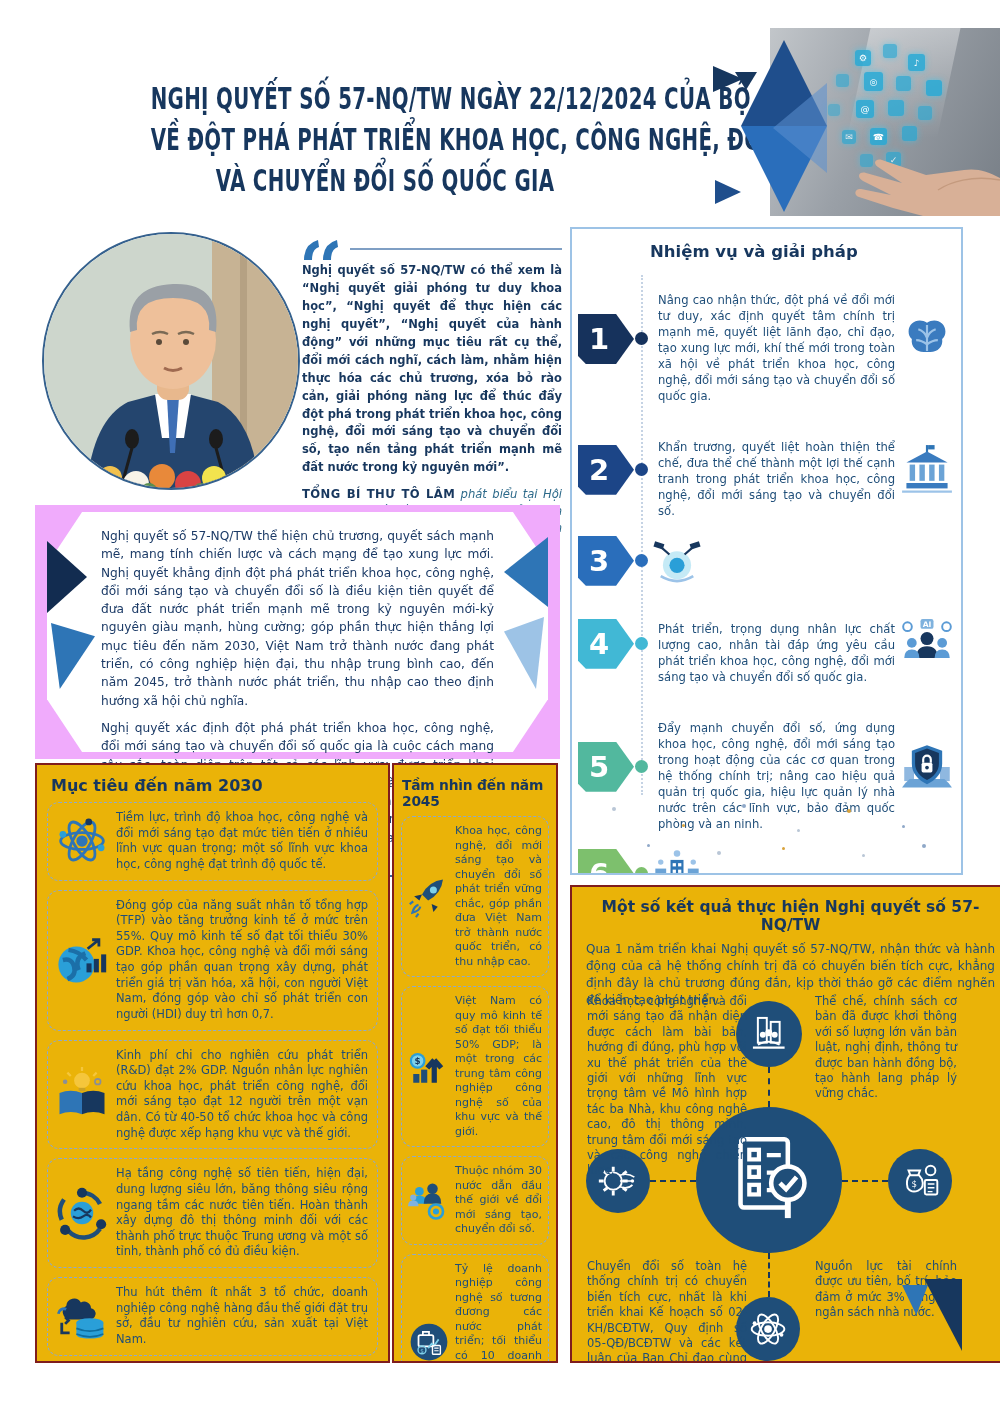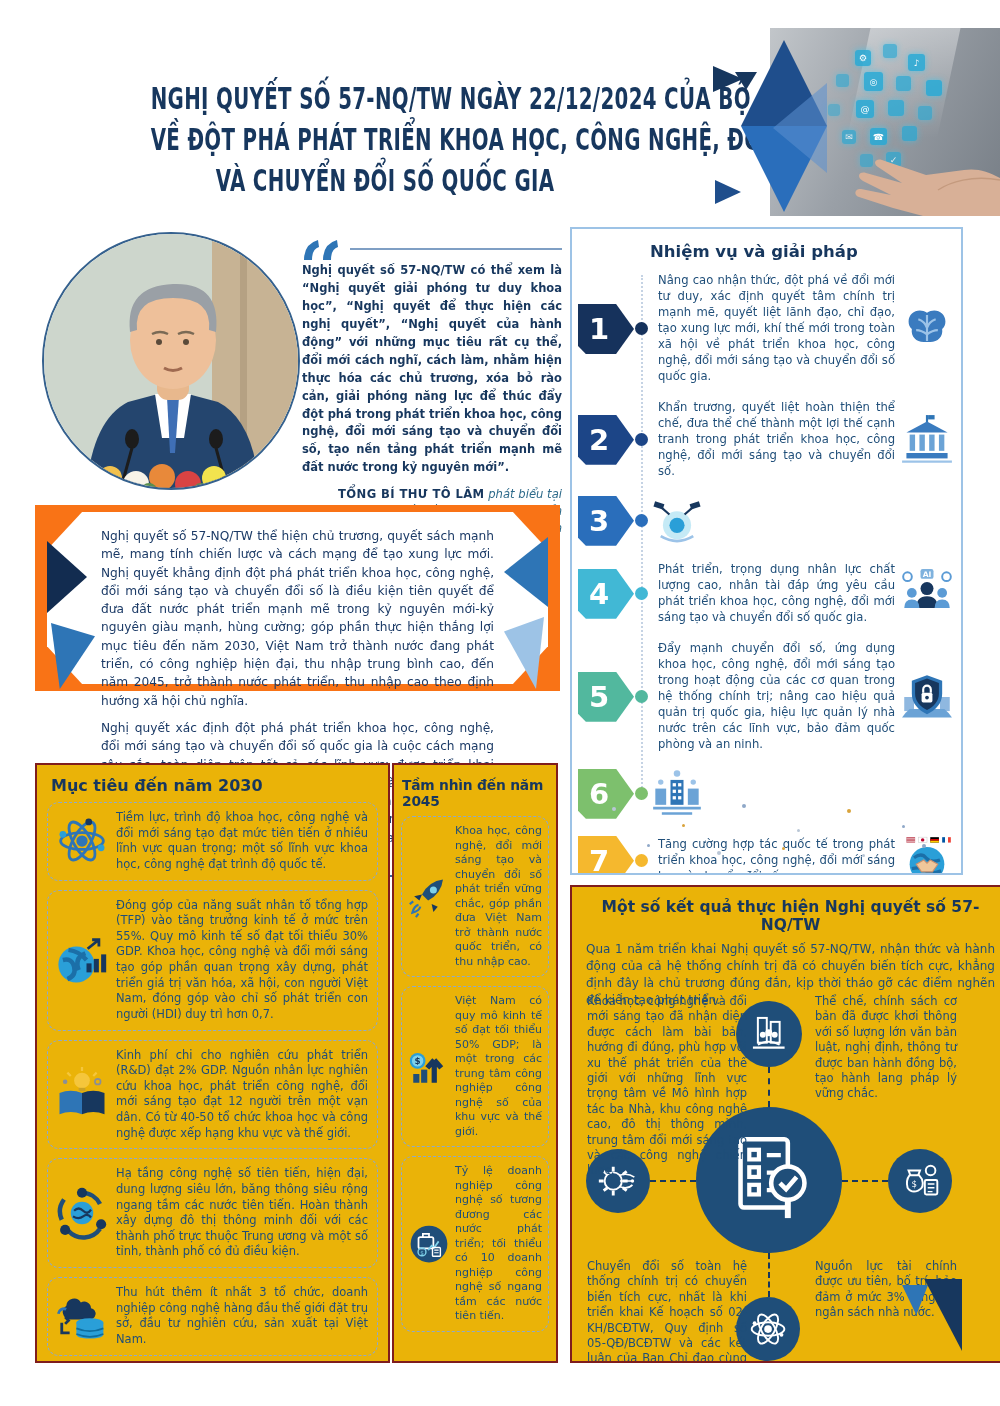--- a/index.html
+++ b/index.html
@@ -19,40 +19,40 @@
   .hero-tris { position:absolute; left:713px; top:28px; width:165px; height:188px; }
   .tri { position:absolute; }
 
   
   .portrait { position:absolute; left:42px; top:232px; width:258px; height:258px; border-radius:50%; overflow:hidden; border:2px solid #35618e; }
   .quote { position:absolute; left:302px; top:236px; width:260px; }
   .qmark-svg { width:40px; height:26px; display:block; }
   .qline { border-top:2px solid #7f9fc4; margin:-14px 0 12px 48px; }
   .qtext { color:#17375e; font-weight:bold; font-size:11.5px; line-height:1.56; text-align:justify; }
   .qattr { margin-top:9px; font-size:11.6px; line-height:1.45; color:#2d6a8a; text-align:justify; }
-  .qattr b { color:#17375e; font-style:normal; letter-spacing:.4px;margin-left:36px; }
+  .qattr b { color:#17375e; font-style:normal; letter-spacing:.4px; }
   .qattr i { font-style:italic; }
 
   
   .tasks { position:absolute; left:570px; top:227px; width:393px; height:648px; background:#fff; border:2px solid #9dc3e6; overflow:hidden; }
   .tasks-title { position:absolute; left:78px; top:13px; font-size:16.5px; font-weight:bold; color:#17375e; }
   .tasks-dotline { position:absolute; left:69px; top:46px; height:520px; border-left:2px dotted #c5d3e4; }
   .tasks-list { position:absolute; left:6px; top:44px; right:8px; }
   .task-row { display:flex; align-items:center; margin-bottom:15px; }
   .chev { flex:0 0 56px; height:50px; clip-path:polygon(0 0,68% 0,100% 50%,68% 100%,14% 100%,0 84%);
           display:flex; align-items:center; justify-content:center; padding-right:14px;
           color:#fff; font-size:29px; font-weight:bold; }
   .dot { flex:0 0 13px; width:13px; height:13px; border-radius:50%; margin:0 3px 0 1px; }
-  .task-text { flex:1; font-size:11.6px; line-height:1.38; color:#1f4e79; text-align:justify; padding:0 6px 0 7px; }
+  .task-text { flex:1; font-size:11.6px; line-height:1.38; color:#1f4e79; text-align:justify; padding:0 6px 0 7px;margin-top:20px; }
   .task-icon { flex:0 0 52px; height:52px; }
   .task-icon svg { width:52px; height:52px; }
   .scatter { position:absolute; border-radius:50%; }
 
   
-  .summary { position:absolute; left:35px; top:505px; width:525px; height:186px; background:#f97316; }
+  .summary { position:absolute; left:35px; top:505px; width:525px; height:254px; background:#f0abfc; }
   .summary-white { position:absolute; inset:7px 12px; background:#fff;
                    clip-path:polygon(7% 0,93% 0,100% 22%,100% 78%,93% 100%,7% 100%,0 78%,0 22%); }
   .summary-text { position:absolute; left:66px; right:66px; top:22px; color:#1b3a66; font-size:12.2px; line-height:1.5; text-align:justify; }
   .summary-text p + p { margin-top:9px; }
   .sum-line { width:300px; border-top:2px solid #39679e; margin:10px auto 0; }
 
   
   .panel { position:absolute; background:#eab308; border:2px solid #7f1d1d; overflow:hidden; }
   .goals   { left:35px;  top:763px; width:355px; height:600px; }
   .vision  { left:392px; top:763px; width:166px; height:600px; }
@@ -450,20 +450,35 @@
             <circle cx="11" cy="17" r="6.5" fill="#7fd1ea"></circle>
             <text x="11" y="21" text-anchor="middle" font-size="10" font-weight="bold" fill="#17375e">$</text>
             <path d="M30 42V16m0 0l-8 9m8-9l8 9" stroke="#17375e" stroke-width="6" fill="none"></path>
             <rect x="6" y="32" width="7" height="10" fill="#1f4e79"></rect>
             <rect x="15" y="27" width="7" height="15" fill="#1f4e79"></rect>
           </svg>
       </div>
       <div class="ibox-text">Việt Nam có quy mô kinh tế số đạt tối thiểu 50% GDP; là một trong các trung tâm công nghiệp công nghệ số của khu vực và thế giới.</div>
     </div>
 
+    <div class="item-box">
+      <div class="ibox-icon">
+        <svg viewBox="0 0 48 48">
+            <circle cx="13" cy="13" r="5" fill="#2a9fd8"></circle>
+            <path d="M4 27q0-9 9-9t9 9z" fill="#2a9fd8"></path>
+            <circle cx="28" cy="10" r="6" fill="#1f4e79"></circle>
+            <path d="M18 27q0-12 10-12t10 12z" fill="#1f4e79"></path>
+            <circle cx="6" cy="20" r="3.5" fill="#7fb2de"></circle>
+            <path d="M0 30q0-7 6-7t6 7z" fill="#7fb2de"></path>
+            <circle cx="32" cy="36" r="8" fill="none" stroke="#2a9fd8" stroke-width="3"></circle>
+            <circle cx="32" cy="36" r="3.5" fill="#2a9fd8"></circle>
+          </svg>
+      </div>
+      <div class="ibox-text">Thuộc nhóm 30 nước dẫn đầu thế giới về đổi mới sáng tạo, chuyển đổi số.</div>
+    </div>
 
     <div class="item-box">
       <div class="ibox-icon">
         <svg viewBox="0 0 48 48">
             <circle cx="24" cy="24" r="21" fill="#1f4e79"></circle>
             <rect x="12" y="16" width="17" height="13" rx="2" fill="none" stroke="#fff" stroke-width="2"></rect>
             <path d="M17 16v-3.5h7V16" stroke="#fff" stroke-width="2" fill="none"></path>
             <path d="M23 31l4-5 3 2 5-7" stroke="#7fd1ea" stroke-width="2" fill="none"></path>
             <circle cx="16" cy="33" r="4.5" fill="none" stroke="#7fd1ea" stroke-width="1.6"></circle>
             <text x="16" y="36" font-size="6.5" fill="#7fd1ea" text-anchor="middle">$</text>

